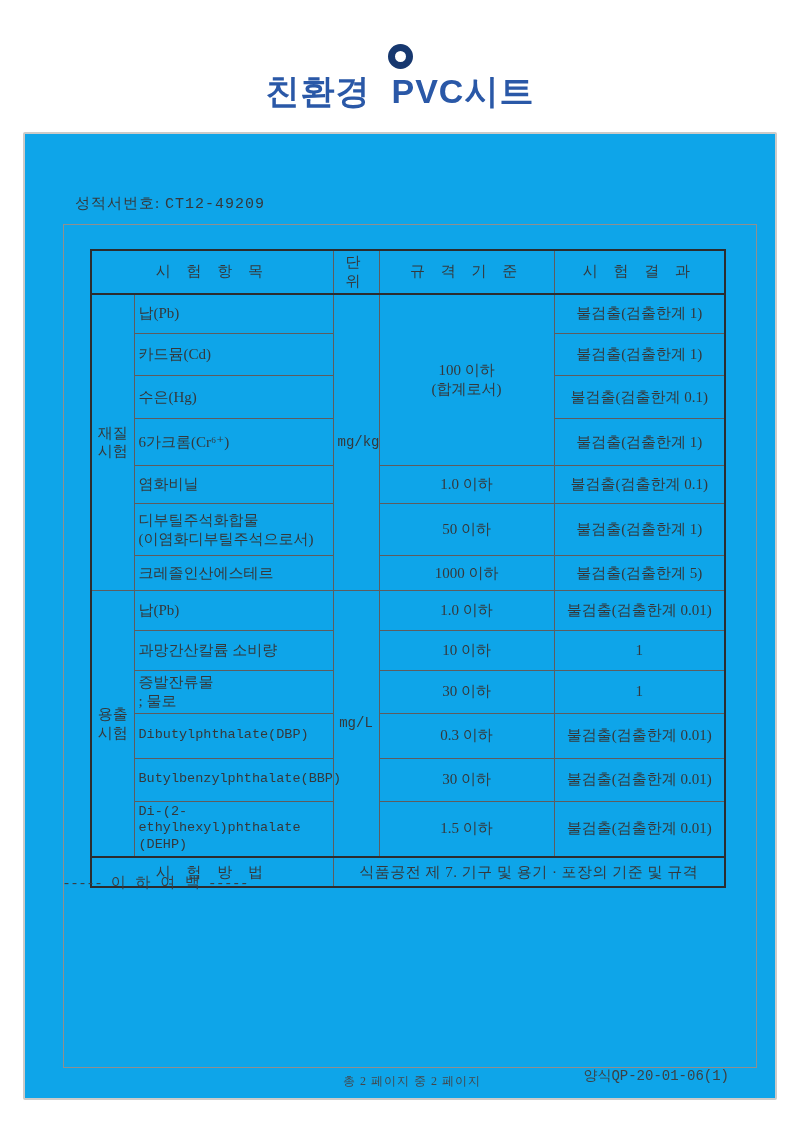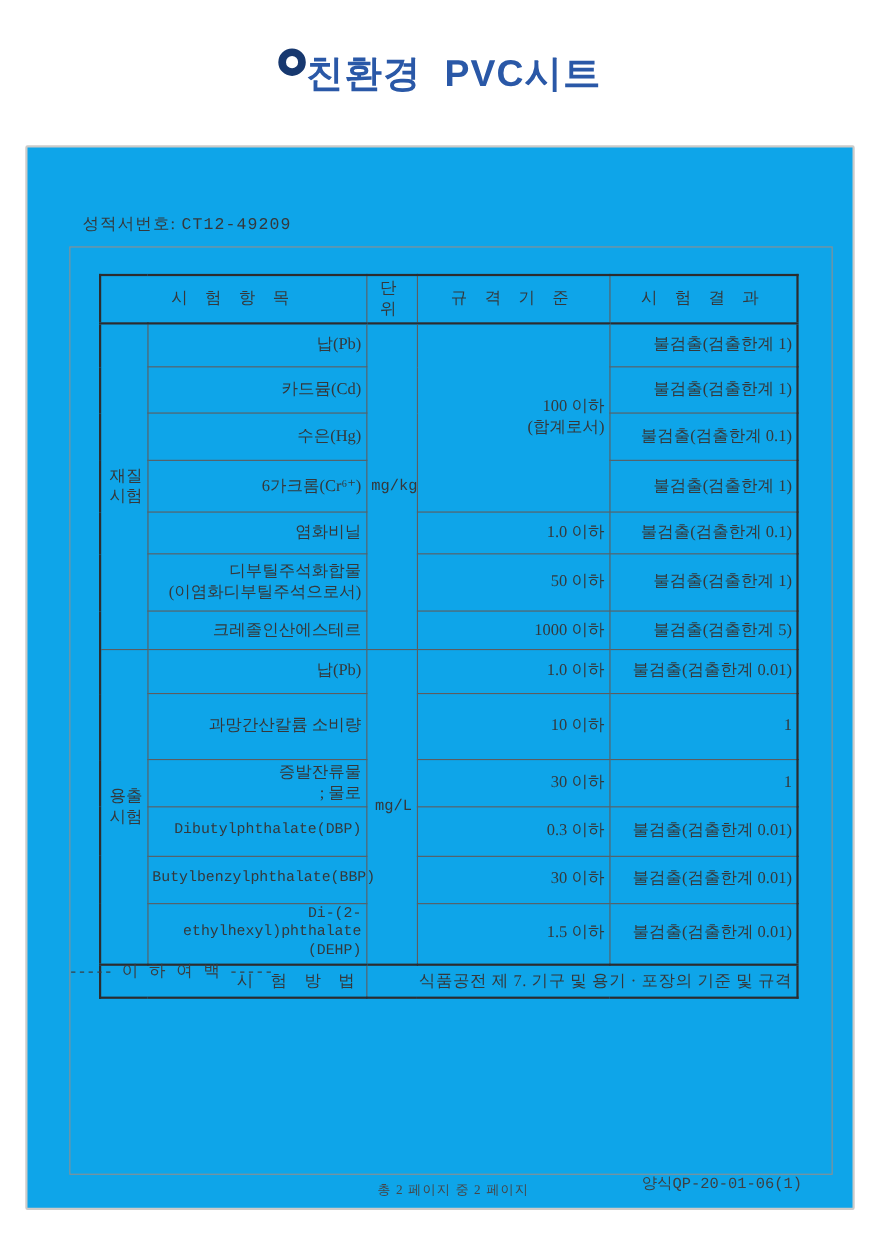--- a/index.html
+++ b/index.html
@@ -6,21 +6,21 @@
   html, body { background: #ffffff; }
   body {
     width: 800px; height: 1122px; position: relative;
     font-family: "Liberation Serif", "DejaVu Serif", serif;
     color: #3a3d40;
   }
 
   
   .title-bar {
     position: absolute; left: 0; top: 44px; width: 100%;
-    display: flex; align-items: flex-start; justify-content: center; 
+    display: flex; align-items: center; justify-content: center;  flex-direction: column;
   }
   .circle-icon {
     width: 25px; height: 25px; border-radius: 50%;
     border: 7px solid #17386f; display: inline-block;
     background: transparent;
   }
   .main-title {
     font-family: "Liberation Sans", "DejaVu Sans", sans-serif;
     font-size: 34px; font-weight: bold; color: #2a58a7;
     letter-spacing: 1px; white-space: pre;
@@ -51,21 +51,21 @@
 
   
   table.report {
     position: absolute; left: 26px; top: 24px;
     border-collapse: collapse; table-layout: fixed;
     width: 634px; font-size: 15px; color: #35383b;
   }
   table.report td, table.report th {
     border: 1px solid #5d5d5f; padding: 2px 4px;
     font-weight: normal; vertical-align: middle;
-    white-space: pre-line; line-height: 1.25; text-align: right;
+    white-space: pre-line; line-height: 1.25;
   }
   table.report { border: 2px solid #2c2c2e; }
   table.report thead th { border-bottom: 2px solid #2c2c2e; letter-spacing: 6px; text-align: center; }
   td.c-group { text-align: center; }
   td.c-item  { text-align: left; padding-left: 13px; }
   td.c-unit  { text-align: center; font-family: "Liberation Mono", "DejaVu Sans Mono", monospace; font-size: 14px; }
   td.c-std   { text-align: center; }
   td.c-res   { text-align: center; }
   td.latin   { font-family: "Liberation Mono", "DejaVu Sans Mono", monospace; font-size: 13.5px; }
   tr.method-row td { border-top: 2px solid #2c2c2e; }
@@ -161,21 +161,21 @@
           <td class="c-res">불검출(검출한계 5)</td>
         </tr>
         <tr style="height:40px">
           <td class="c-group" rowspan="6">용출
 시험</td>
           <td class="c-item">납(Pb)</td>
           <td class="c-unit" rowspan="6">mg/L</td>
           <td class="c-std">1.0 이하</td>
           <td class="c-res">불검출(검출한계 0.01)</td>
         </tr>
-        <tr style="height:60px">
+        <tr style="height:40px">
           <td class="c-item">과망간산칼륨 소비량</td>
           <td class="c-std">10 이하</td>
           <td class="c-res">1</td>
         </tr>
         <tr style="height:40px">
           <td class="c-item">증발잔류물
   ; 물로</td>
           <td class="c-std">30 이하</td>
           <td class="c-res">1</td>
         </tr>

